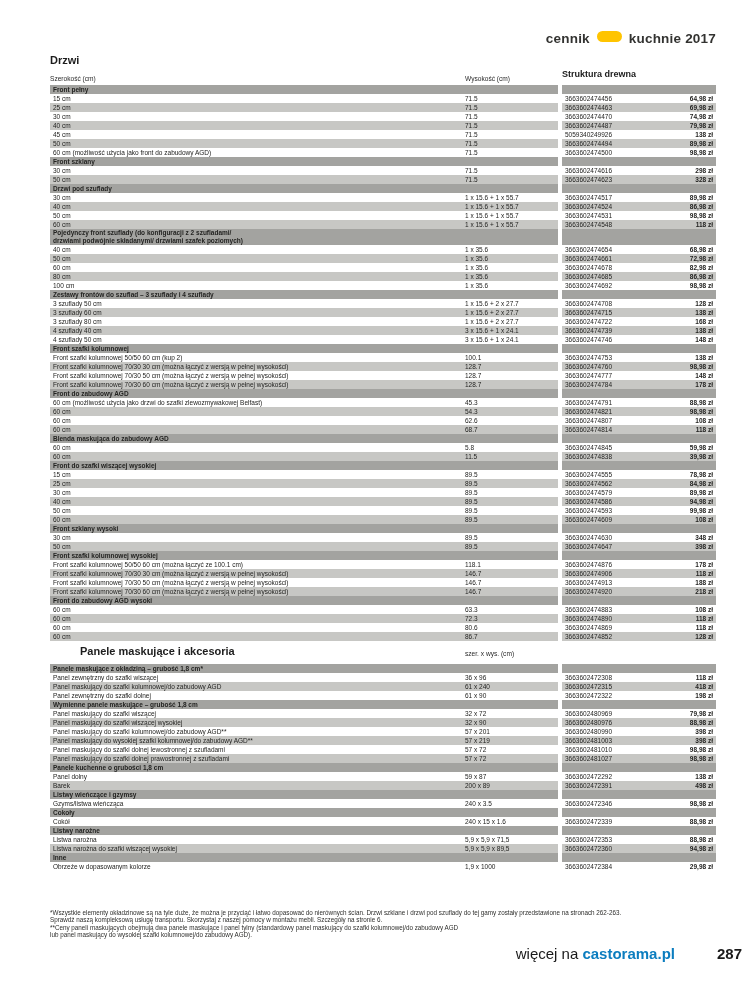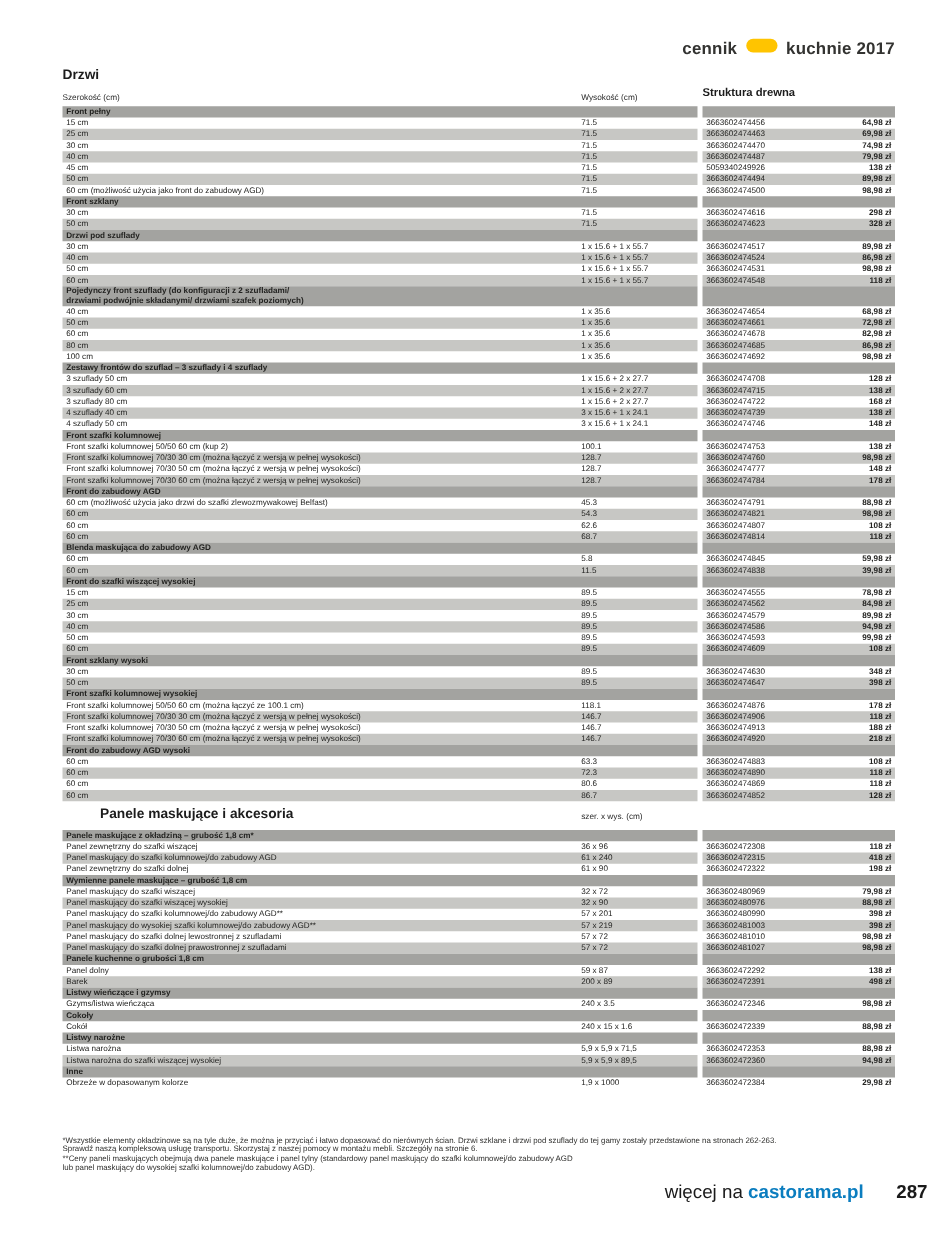--- a/index.html
+++ b/index.html
@@ -35,21 +35,21 @@
 
   .row.gray .lp, .row.gray .rp { background:#c7c7c4; }
   .row.header-row .lp, .row.header-row .rp { background:#a3a3a0; }
   .row.header-row { font-weight:700; }
   .row.header-row.double { height:16px; line-height:8px; }
   .row.header-row.double .name div { line-height:8px; }
 
   .footnotes { position:absolute; left:0; top:909px; width:666px;
     font-size:6.3px; line-height:7.4px; color:#2e2e2c; }
   .footer { position:absolute; top:945px; right:14px;
-    display:flex; align-items:center; gap:26px; }
+    display:flex; align-items:center; gap:42px; }
   .footer .more { font-size:15px; color:#1a1a1a; }
   .footer .more a { text-decoration:none; font-weight:700; }
   .footer .pageno { font-size:15px; font-weight:700; color:#1a1a1a; }
 </style>
 </head>
 <body>
 
 <div class="topbar">
   <span>cennik</span>
   <span class="pill" style="background: rgb(255, 196, 0);"></span>

